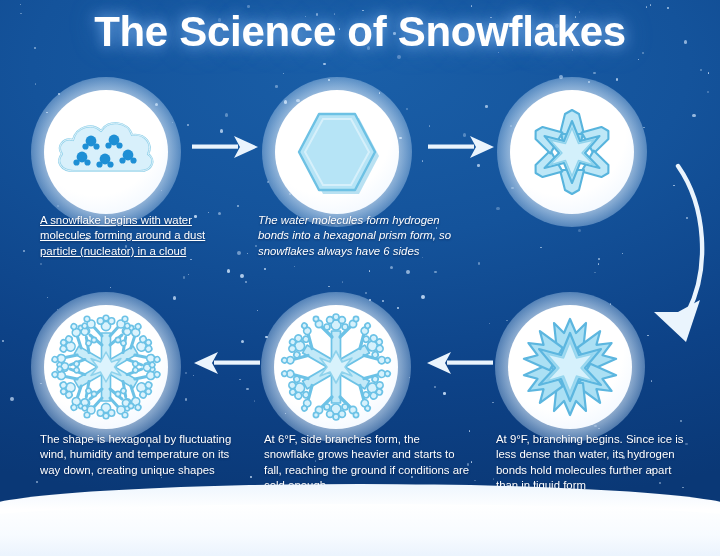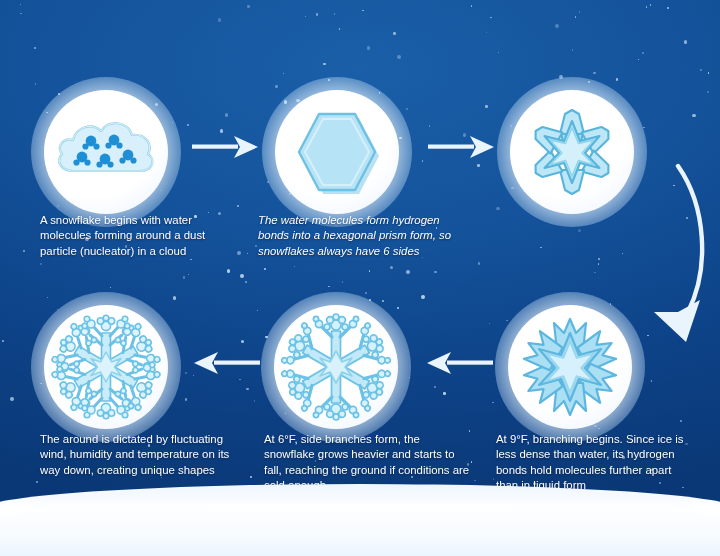--- a/index.html
+++ b/index.html
@@ -261,20 +261,21 @@
       <div class="dot" style="left: 435.8px; top: 227px; width: 1.6px; height: 1.6px; opacity: 0.77;"></div>
       <div class="dot" style="left: 239.8px; top: 274.1px; width: 3.8px; height: 3.8px; opacity: 0.82;"></div>
       <div class="dot" style="left: 699.9px; top: 68.6px; width: 2.6px; height: 2.6px; opacity: 0.42;"></div>
       <div class="dot" style="left: 315.8px; top: 13.4px; width: 2.6px; height: 2.6px; opacity: 0.55;"></div>
       <div class="dot" style="left: 650.5px; top: 380px; width: 1.6px; height: 1.6px; opacity: 0.62;"></div>
       <div class="dot" style="left: 314.6px; top: 460.2px; width: 1.6px; height: 1.6px; opacity: 0.31;"></div>
       <div class="dot" style="left: 283.5px; top: 100px; width: 3.8px; height: 3.8px; opacity: 0.85;"></div>
       <div class="dot" style="left: 250.4px; top: 476.1px; width: 1.6px; height: 1.6px; opacity: 0.79;"></div>
     </div>
 
+  <div class="title">The Science of Snowflakes</div>
 
   <div class="node" style="left:44px;top:90px;">
     <div class="halo"></div>
     <div class="disc">
       <svg width="104" height="78" viewBox="0 0 104 78">
         <g>
           <path d="M20 58 C6 58 2 48 8 41 C2 33 10 24 19 27 C22 14 38 9 47 18 C54 6 74 8 78 22
                    C92 20 99 32 94 41 C102 46 99 58 86 58 Z" fill="#d8f0fb" stroke="#8fd0ea" stroke-width="2.2" stroke-linejoin="round"></path>
           <path d="M20 58 C6 58 2 48 8 41 C2 33 10 24 19 27 C22 14 38 9 47 18 C54 6 74 8 78 22
                    C92 20 99 32 94 41 C102 46 99 58 86 58 Z" fill="none" stroke="#ffffff" stroke-width="0.9" opacity=".8"></path>
@@ -455,23 +456,23 @@
           <use href="#dendArm" transform="rotate(120)"></use>
           <use href="#dendArm" transform="rotate(180)"></use>
           <use href="#dendArm" transform="rotate(240)"></use>
           <use href="#dendArm" transform="rotate(300)"></use>
           <path d="M0 -15 L5.5 -5 L15 -8.5 L8.5 0 L15 8.5 L5.5 5 L0 15 L-5.5 5 L-15 8.5 L-8.5 0 L-15 -8.5 L-5.5 -5 Z" fill="#dcf3fd" stroke="#8ed2ec" stroke-width="1.5"></path>
         </g>
       </svg>
     </div>
   </div>
 
-  <div class="cap" style="left:40px;top:213px;width:200px;">A snowflake begins with water molecules forming around a dust particle (nucleator) in a cloud</div>
+  <div class="cap" style="left:40px;top:213px;width:200px;text-decoration:underline;">A snowflake begins with water molecules forming around a dust particle (nucleator) in a cloud</div>
   <div class="cap" style="left:258px;top:213px;width:214px;font-style:italic;">The water molecules form hydrogen bonds into a hexagonal prism form, so snowflakes always have 6 sides</div>
 
-  <div class="cap" style="left:40px;top:432px;width:198px;">The around is dictated by fluctuating wind, humidity and temperature on its way down, creating unique shapes</div>
+  <div class="cap" style="left:40px;top:432px;width:198px;">The shape is hexagonal by fluctuating wind, humidity and temperature on its way down, creating unique shapes</div>
   <div class="cap" style="left:264px;top:432px;width:206px;">At 6°F, side branches form, the snowflake grows heavier and starts to fall, reaching the ground if conditions are cold enough</div>
   <div class="cap" style="left:496px;top:432px;width:200px;">At 9°F, branching begins. Since ice is less dense than water, its hydrogen bonds hold molecules further apart than in liquid form</div>
 
   <div class="snowbank"></div>
   <div class="snowbank2"></div>
 
 </div>
 
 </body></html>

